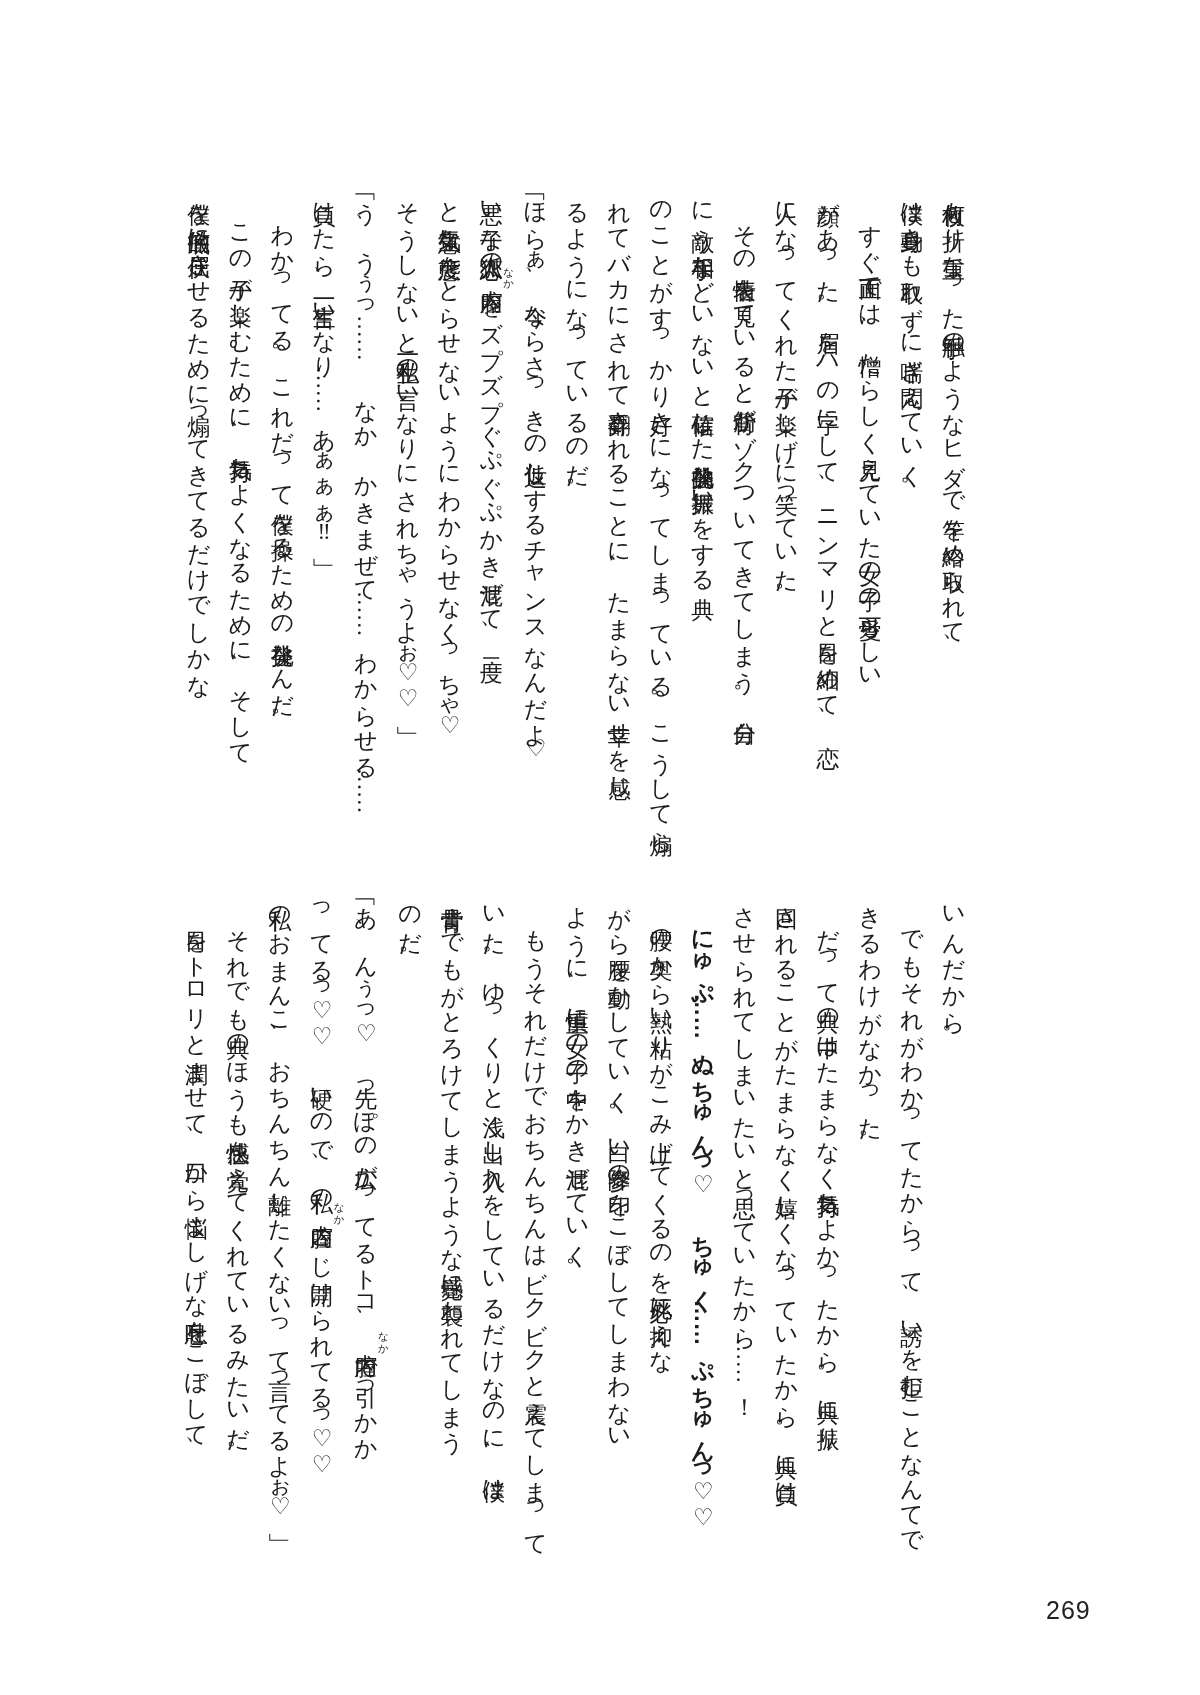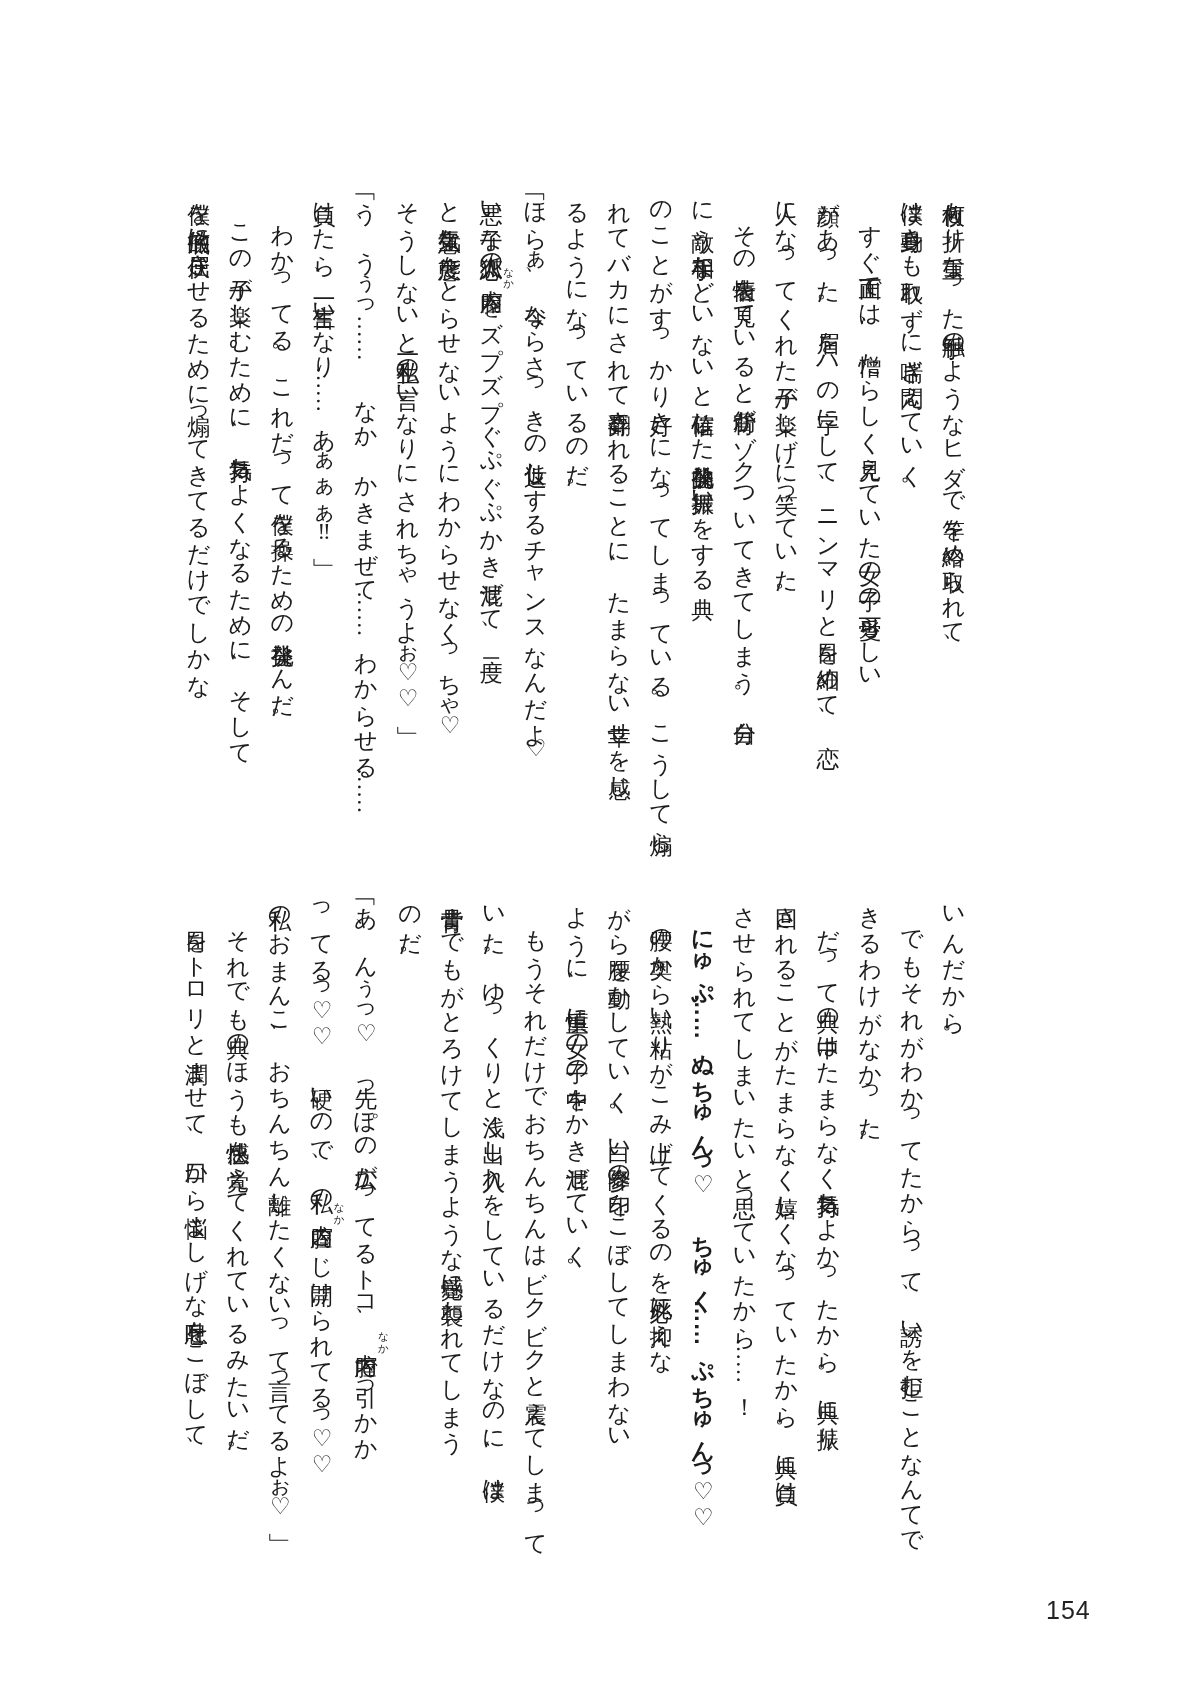--- a/index.html
+++ b/index.html
@@ -91,14 +91,14 @@
       <div class="tcol">いた。ゆっくりと浅く出し入れをしているだけなのに、僕は</div>
       <div class="tcol">背骨までもがとろけてしまうような感覚に襲われてしまう</div>
       <div class="tcol">のだ。</div>
       <div class="tcol">「あ、んぅっ♡　先っぽの広がってるトコ、<ruby>膣内<rt>なか</rt></ruby>で引っかか</div>
       <div class="tcol">ってるっ♡♡　硬いので、私の<ruby>膣内<rt>なか</rt></ruby>こじ開けられてるっ♡♡</div>
       <div class="tcol">私のおまんこ、おちんちん離したくないって言ってるよぉ♡」</div>
       <div class="tcol indent">それでも典のほうも快感を覚えてくれているみたいだ。</div>
       <div class="tcol indent">目をトロリと潤ませて、口から悩ましげな吐息をこぼして、</div>
     </section>
 
-  <div class="page-number">154</div>
+  <div class="page-number">269</div>
 </div>
 
 </body></html>

